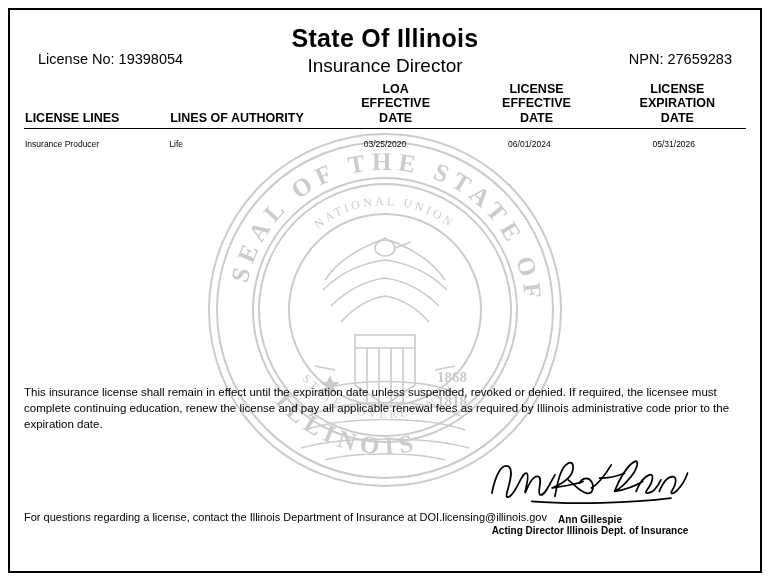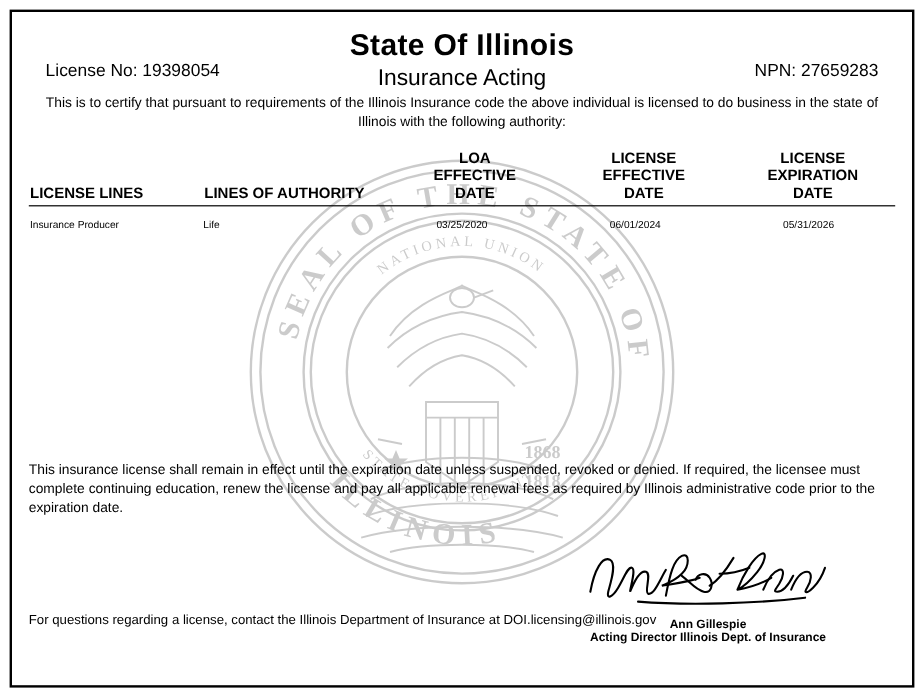--- a/index.html
+++ b/index.html
@@ -218,29 +218,28 @@
         <text x="232" y="252">1868</text>
         <text x="232" y="276">1818</text>
       </g>
       <g fill="#555">
         <polygon points="125,245 128,252 135,252 129,257 131,264 125,260 119,264 121,257 115,252 122,252"></polygon>
       </g>
     </svg>
 
     <div class="content">
       <h1 class="title">State Of Illinois</h1>
-      <h2 class="subtitle">Insurance Acting</h2>
+      <h2 class="subtitle">Insurance Director</h2>
 
       <div class="row-ids">
         <div class="license-no">License No: 19398054</div>
         <div class="npn">NPN: 27659283</div>
       </div>
 
 
-      <div class="certify">This is to certify that pursuant to requirements of the Illinois Insurance code the above individual is licensed to do business in the state of Illinois with the following authority:</div>
 
       <table class="auth">
         <thead>
           <tr>
             <th class="c1">LICENSE LINES</th>
             <th class="c2">LINES OF AUTHORITY</th>
             <th class="c3">
               <span style="white-space:pre-line">LOA
 EFFECTIVE
 DATE</span>

